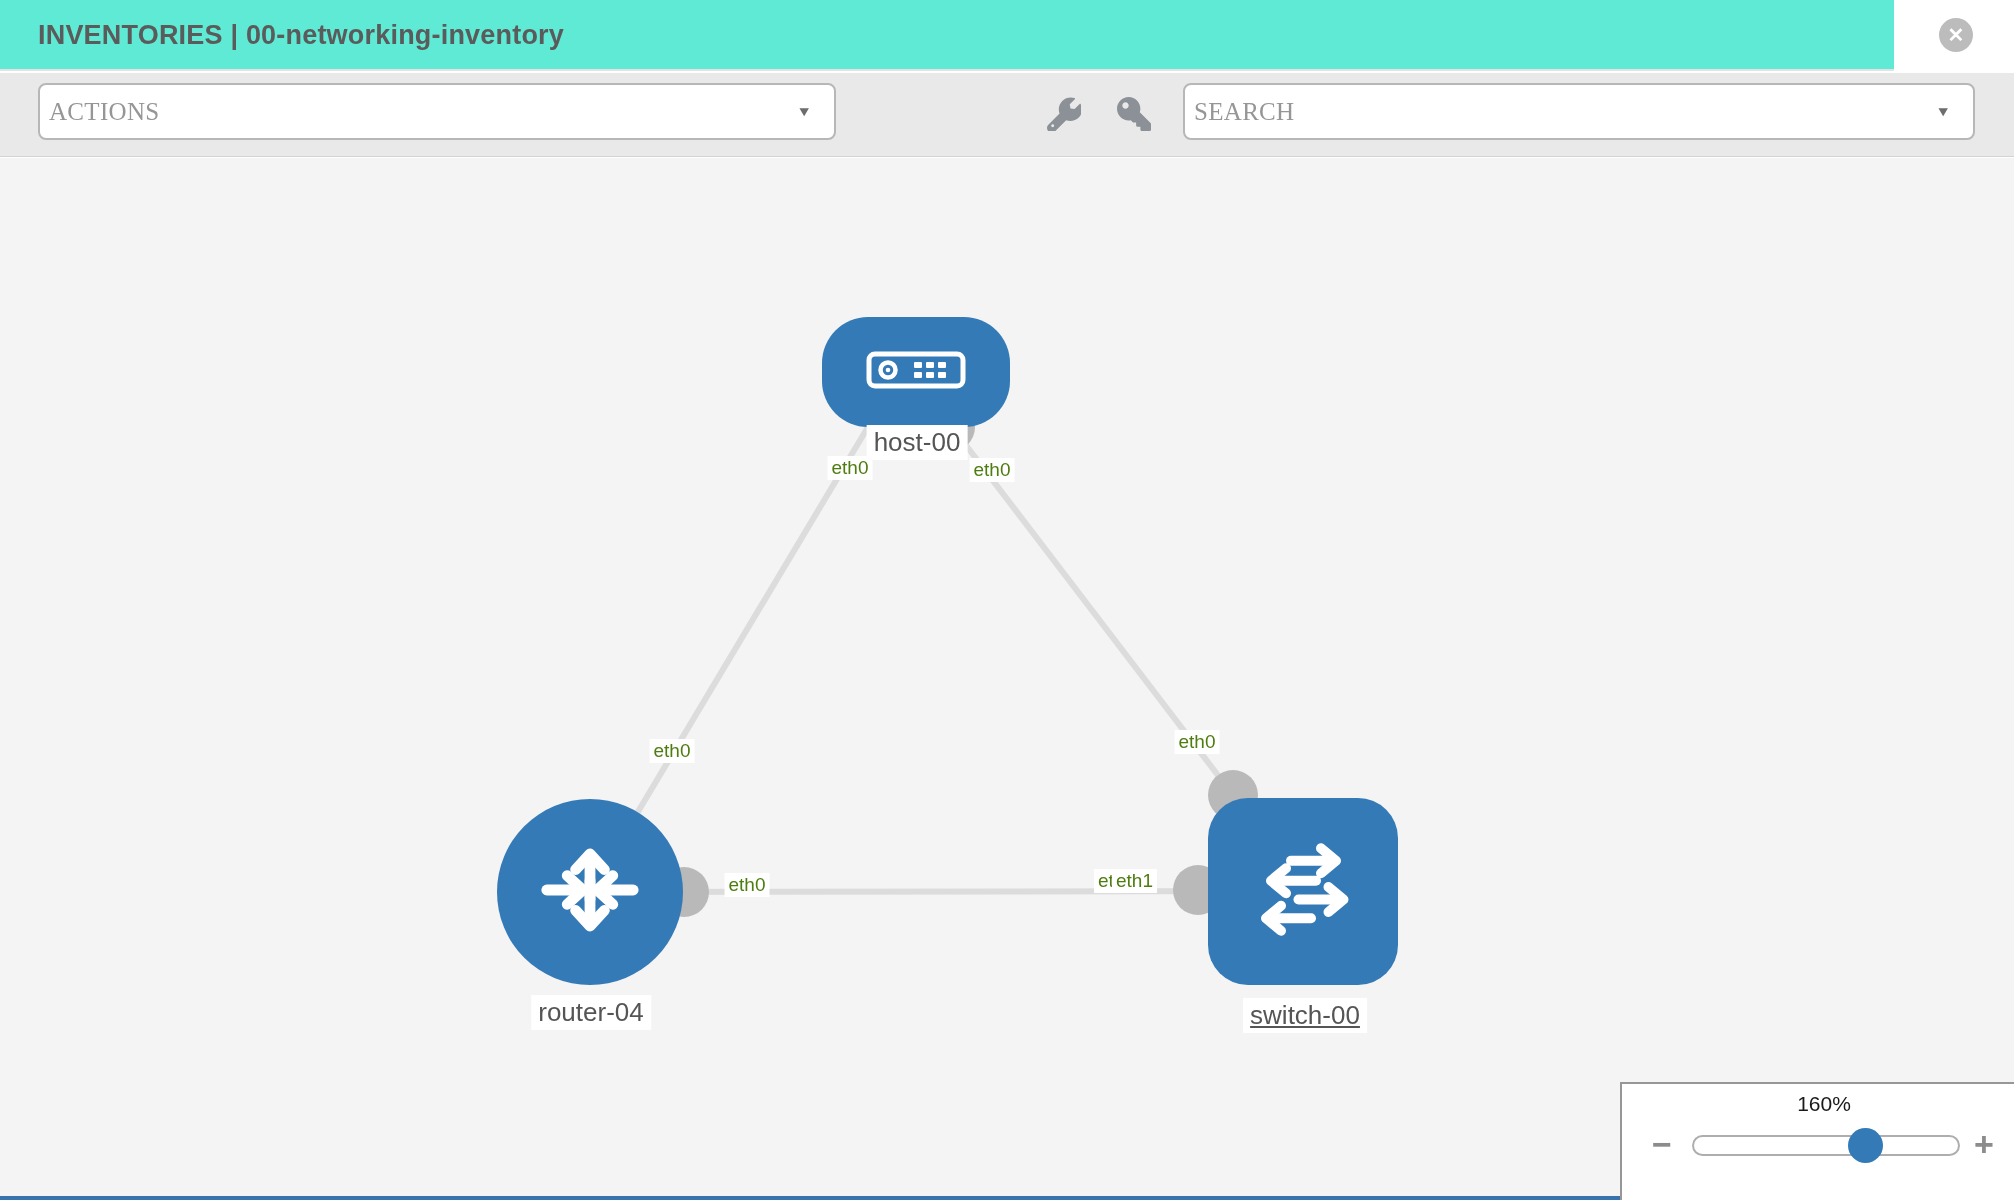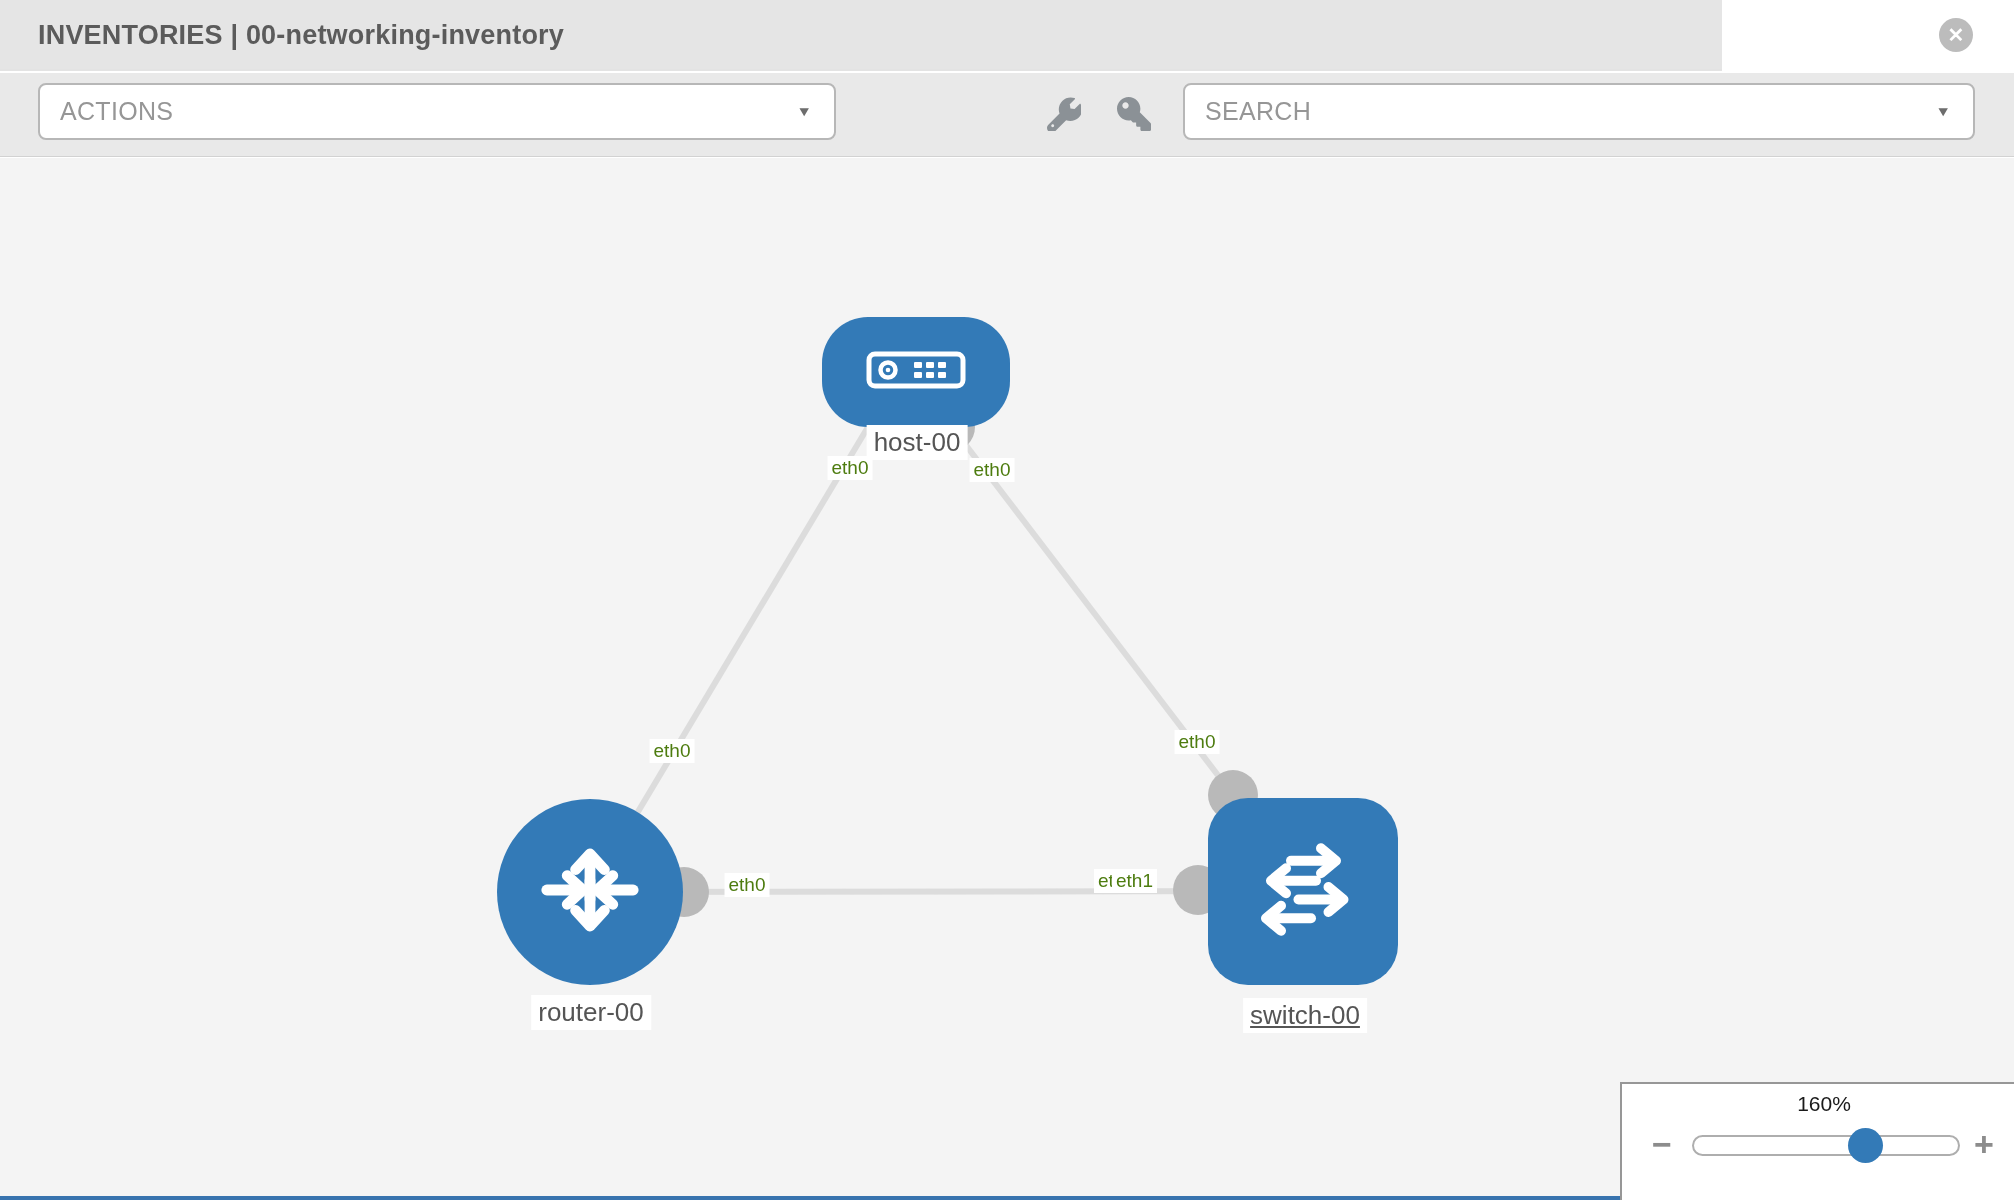--- a/index.html
+++ b/index.html
@@ -5,22 +5,22 @@
   * { margin: 0; padding: 0; box-sizing: border-box; }
   html, body { width: 2014px; height: 1200px; overflow: hidden; }
   body {
     font-family: "Liberation Sans", sans-serif;
     position: relative;
     background: #ffffff;
   }
 
   
   .header {
-    position: absolute; left: 0; top: 0; width: 1722px; height: 71px;
-    background: #e5e5e5; border-bottom: 2px solid #e3e3e3;
+    position: absolute; left: 0; top: 0; width: 1894px; height: 71px;
+    background: #5eead4; border-bottom: 2px solid #e3e3e3;
   }
   .header-title {
     position: absolute; left: 38px; top: 0; height: 71px;
     display: flex; align-items: center;
     font-size: 27px; font-weight: 700; color: #5b5b5b; letter-spacing: 0.2px;
   }
   .close-btn {
     position: absolute; left: 1939px; top: 18px; width: 34px; height: 34px;
     background: #bcbcbc; border-radius: 50%;
     display: flex; align-items: center; justify-content: center;
@@ -31,21 +31,21 @@
   .toolbar {
     position: absolute; left: 0; top: 73px; width: 2014px; height: 84px;
     background: #e9e9e9; border-bottom: 1px solid #d2d2d2;
   }
   .dropdown {
     position: absolute; top: 10px; height: 57px;
     background: #ffffff; border: 2px solid #b7b7b7; border-radius: 8px;
     display: flex; align-items: center;
     font-size: 25px; color: #969696;
   }
-  .dropdown .dd-label { margin-left: 20px; flex: 1; letter-spacing: 0.3px; }
+  .dropdown .dd-label { margin-left: 9px; flex: 1; letter-spacing: 0.3px; font-family: Liberation Serif, serif; }
   .dropdown .caret {
     font-size: 16px; color: #6d6d6d; margin-right: 22px;
     transform: scaleY(0.85);
   }
   .dd-actions { left: 38px;  width: 798px; }
   .dd-search  { left: 1183px; width: 792px; }
 
   .tool-icon {
     position: absolute; top: 24px; width: 40px; height: 38px;
     display: flex; align-items: center; justify-content: center; cursor: pointer;
@@ -179,21 +179,21 @@
           <path d="M36 33 L24 43 L36 53"></path>
         <path d="M46 58 L78 58"></path>
           <path d="M70 48 L82 58 L70 68"></path>
         <path d="M56 73 L24 73"></path>
           <path d="M32 63 L20 73 L32 83"></path>
       </svg>
     </span>
   </div>
 
   <div class="node-label lbl-host">host-00</div>
-  <div class="node-label lbl-router">router-00</div>
+  <div class="node-label lbl-router">router-04</div>
   <div class="node-label lbl-switch">switch-00</div>
 
   <div class="port-label centered pl-host-left">eth0</div>
   <div class="port-label centered pl-host-right">eth0</div>
   <div class="port-label centered pl-link1-router">eth0</div>
   <div class="port-label centered pl-link2-switch">eth0</div>
   <div class="port-label centered pl-link3-router">eth0</div>
   <div class="port-label pl-link3-sw-a">eth0</div>
   <div class="port-label pl-link3-sw-b">eth1</div>
 </div>

